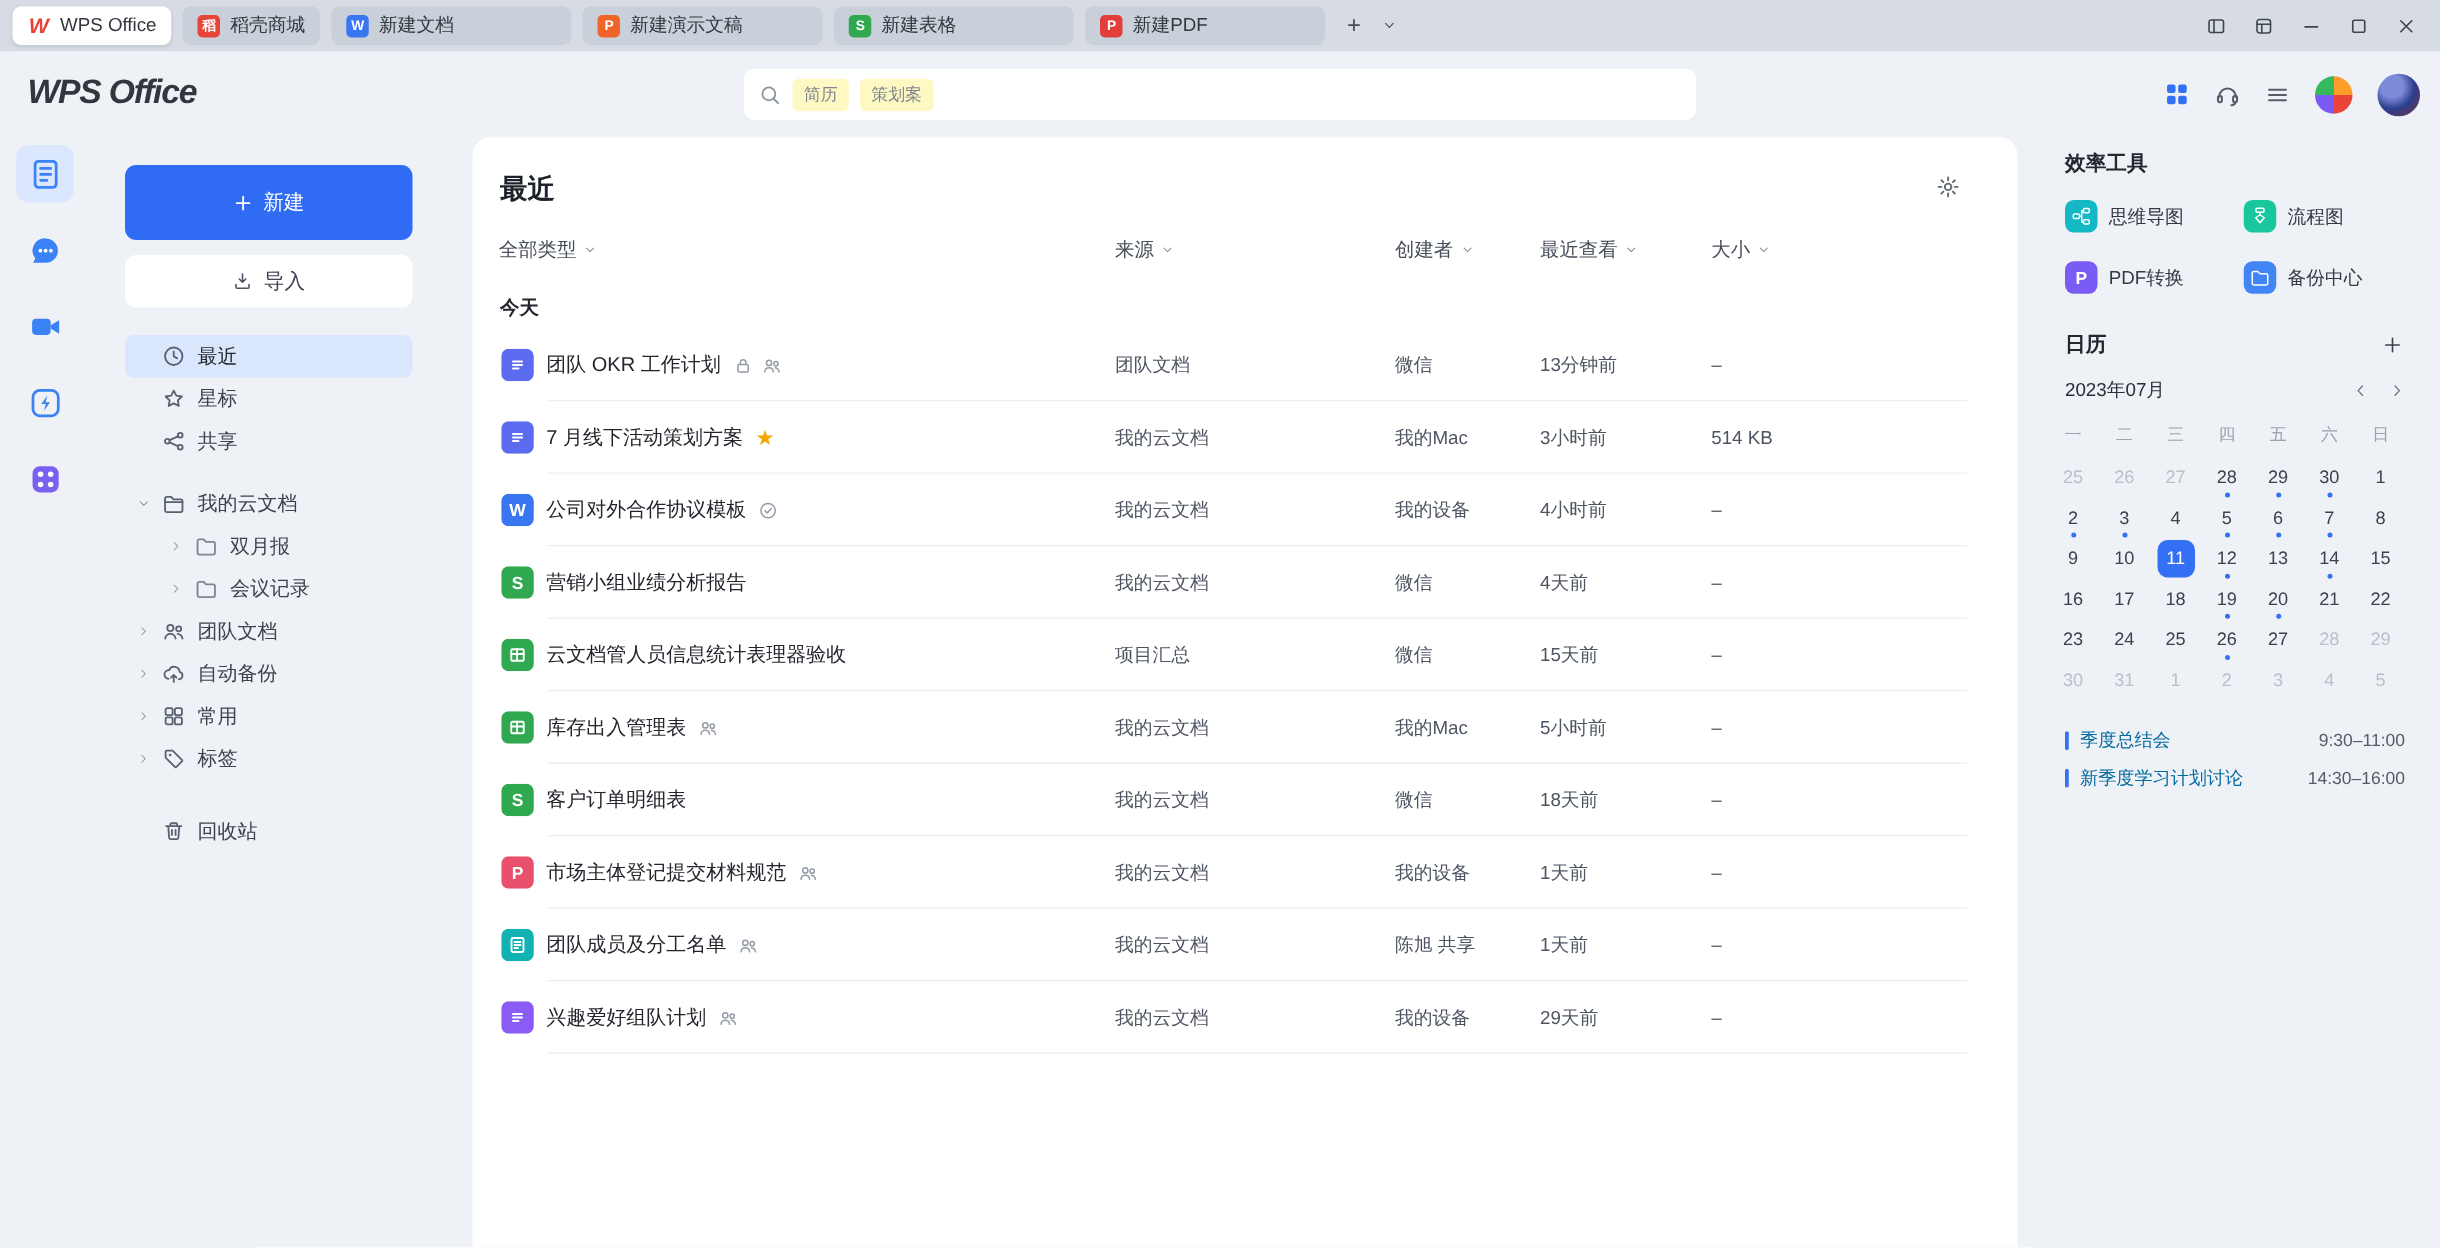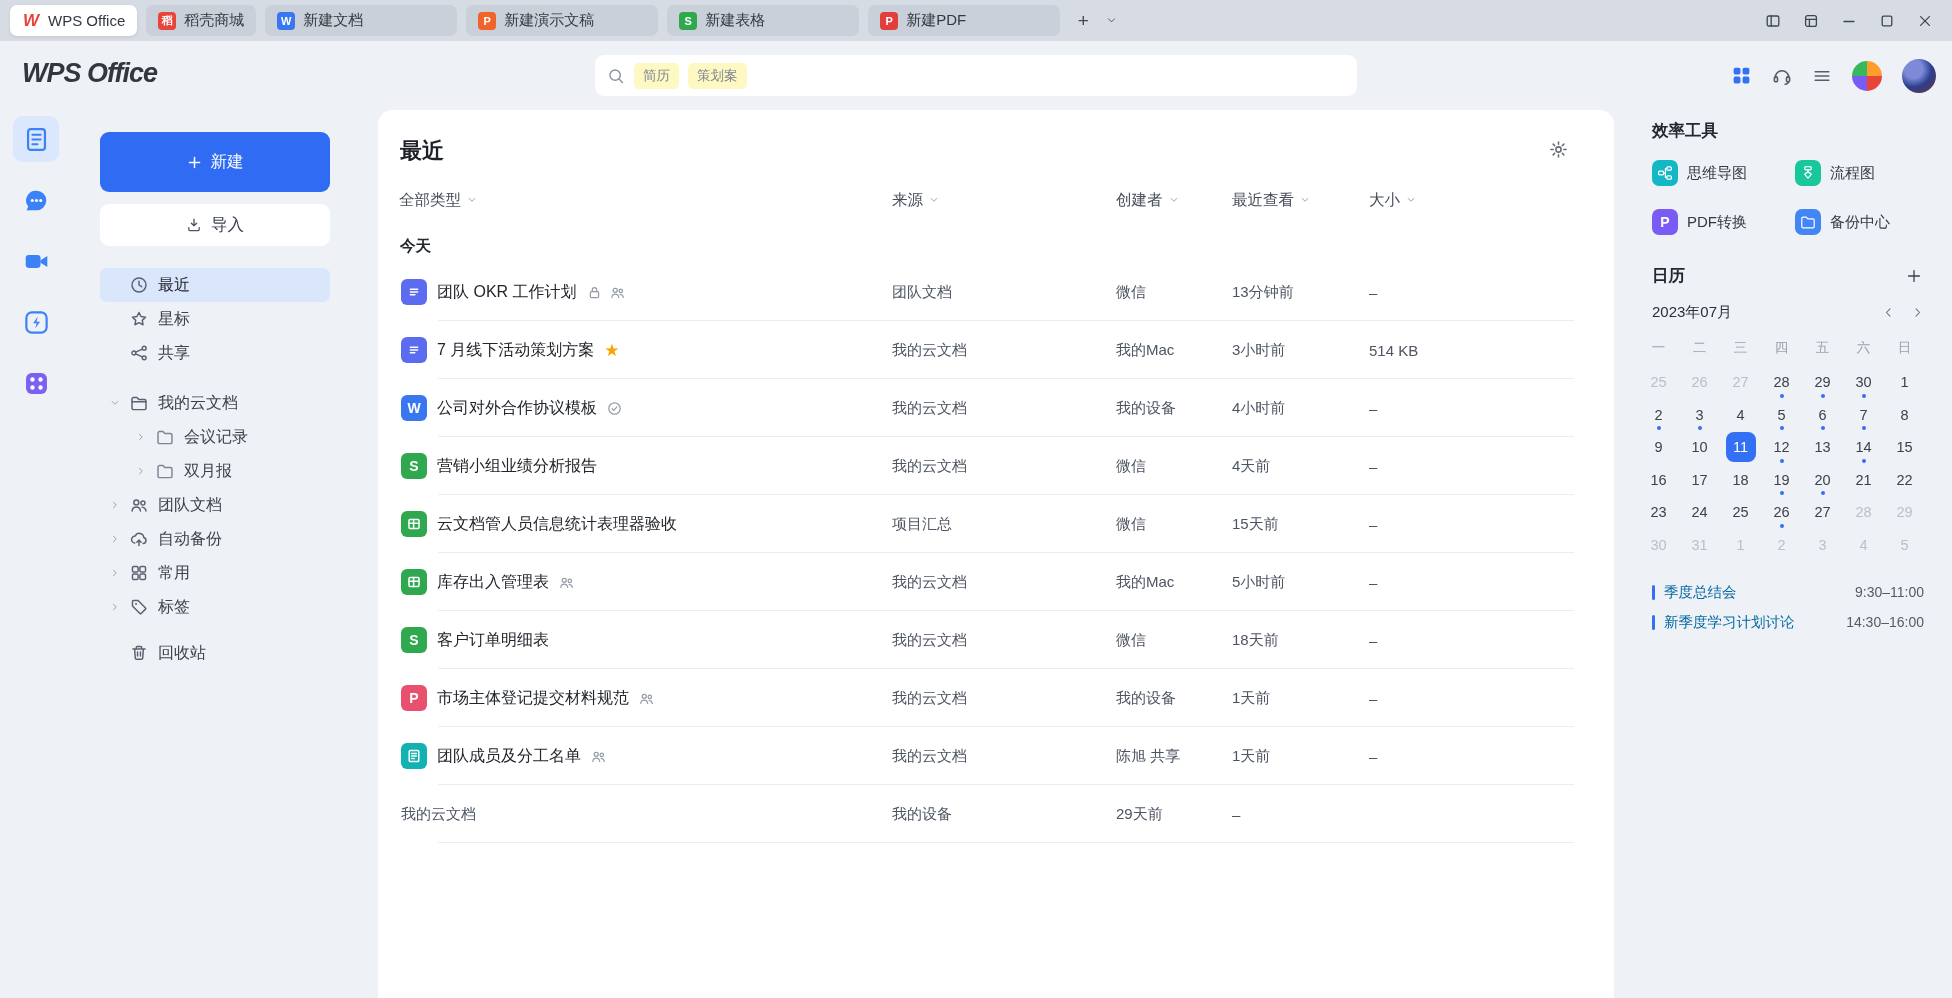--- a/index.html
+++ b/index.html
@@ -47,21 +47,21 @@
   .btn-new .ic{font-size:15px;stroke-width:1.6}
   .btn-import{height:42px;background:#fff;color:#3c4250;margin-bottom:22px}
   .btn-import .ic{font-size:16px;color:#4c5563}
   .side-item{display:flex;align-items:center;margin:0 28px;width:230px;height:34px;border-radius:7px;font-size:16px;color:#3d434d;cursor:pointer}
   .side-item.selected{background:#d9e6fc;color:#23272e}
   .side-item .gutter{width:30px;display:flex;align-items:center;justify-content:center;color:#8a919c;font-size:10px;flex:none}
   .side-item .sic{font-size:18px;color:#596270;margin-right:10px;display:flex;flex:none}
   .side-item.child{padding-left:26px}
   .side-item.child .sic{color:#7d8694}
   .tree-block{margin-top:16px}
-  .trash-block{margin-top:12px}
+  .trash-block{margin-top:24px}
 
   
   .card{position:absolute;left:378px;top:110px;width:1236px;bottom:0;background:#fff;border-radius:14px 14px 0 0}
   .card-head{position:relative;height:72px}
   .main-title{position:absolute;left:22px;top:26px;font-size:22px;font-weight:700;color:#1d2129}
   .gear-btn{position:absolute;right:46px;top:30px;font-size:19px;color:#646b76;background:none;border:none;cursor:pointer}
   .filter-row{display:grid;grid-template-columns:493px 224px 116px 137px auto;padding-left:21px;height:36px;align-items:center}
   .fcol{display:flex;align-items:center;gap:6px;font-size:15.5px;color:#474e5a;cursor:pointer}
   .fcol .ic{font-size:10px;color:#868e99}
   .group-label{padding:18px 0 6px 22px;font-size:15.5px;font-weight:600;color:#23272f}
@@ -326,34 +326,34 @@
         <span class="gutter">
           <svg class="ic" viewBox="0 0 16 16">
             <path d="M5.5 3.5l4.5 4.5-4.5 4.5"></path>
           </svg>
         </span>
         <span class="sic">
           <svg class="ic" viewBox="0 0 16 16">
             <path d="M1.8 4.4a1.3 1.3 0 011.3-1.3h3.1l1.6 1.8h5.1a1.3 1.3 0 011.3 1.3v6.4a1.3 1.3 0 01-1.3 1.3H3.1a1.3 1.3 0 01-1.3-1.3z"></path>
           </svg>
         </span>
-        <span>会议记录</span>
+        <span>双月报</span>
       </div>
       <div class="side-item child">
         <span class="gutter">
           <svg class="ic" viewBox="0 0 16 16">
             <path d="M5.5 3.5l4.5 4.5-4.5 4.5"></path>
           </svg>
         </span>
         <span class="sic">
           <svg class="ic" viewBox="0 0 16 16">
             <path d="M1.8 4.4a1.3 1.3 0 011.3-1.3h3.1l1.6 1.8h5.1a1.3 1.3 0 011.3 1.3v6.4a1.3 1.3 0 01-1.3 1.3H3.1a1.3 1.3 0 01-1.3-1.3z"></path>
           </svg>
         </span>
-        <span>双月报</span>
+        <span>会议记录</span>
       </div>
       <div class="side-item">
         <span class="gutter">
           <svg class="ic" viewBox="0 0 16 16">
             <path d="M5.5 3.5l4.5 4.5-4.5 4.5"></path>
           </svg>
         </span>
         <span class="sic">
           <svg class="ic" viewBox="0 0 16 16">
             <circle cx="5.6" cy="5.7" r="2.2"></circle>
@@ -624,20 +624,36 @@
               <path d="M10.8 9.9c1.8.3 3.2 1.6 3.4 3.4"></path>
             </svg>
           </span>
         </div>
         <div class="fc">我的云文档</div>
         <div class="fc">陈旭 共享</div>
         <div class="fc">1天前</div>
         <div class="fc">–</div>
       </div>
       <div class="frow">
+        <div class="fc">
+          <span class="ficon" style="background:#8a5cf5">
+            <svg class="ic" viewBox="0 0 16 16">
+              <path d="M4.4 5.2h7.2M4.4 8h7.2M4.4 10.8h4.4" stroke-width="1.6"></path>
+            </svg>
+          </span>
+          <span class="fname">兴趣爱好组队计划</span>
+          <span class="badge shared-icon">
+            <svg class="ic" viewBox="0 0 16 16">
+              <circle cx="5.6" cy="5.7" r="2.2"></circle>
+              <path d="M1.9 13.3c.2-2 1.8-3.5 3.7-3.5s3.5 1.5 3.7 3.5"></path>
+              <circle cx="11.5" cy="6.3" r="1.8"></circle>
+              <path d="M10.8 9.9c1.8.3 3.2 1.6 3.4 3.4"></path>
+            </svg>
+          </span>
+        </div>
         <div class="fc">我的云文档</div>
         <div class="fc">我的设备</div>
         <div class="fc">29天前</div>
         <div class="fc">–</div>
       </div>
     </div>
 </main>
 
 <aside class="rightpanel">
   <div class="tools-title">效率工具</div>

